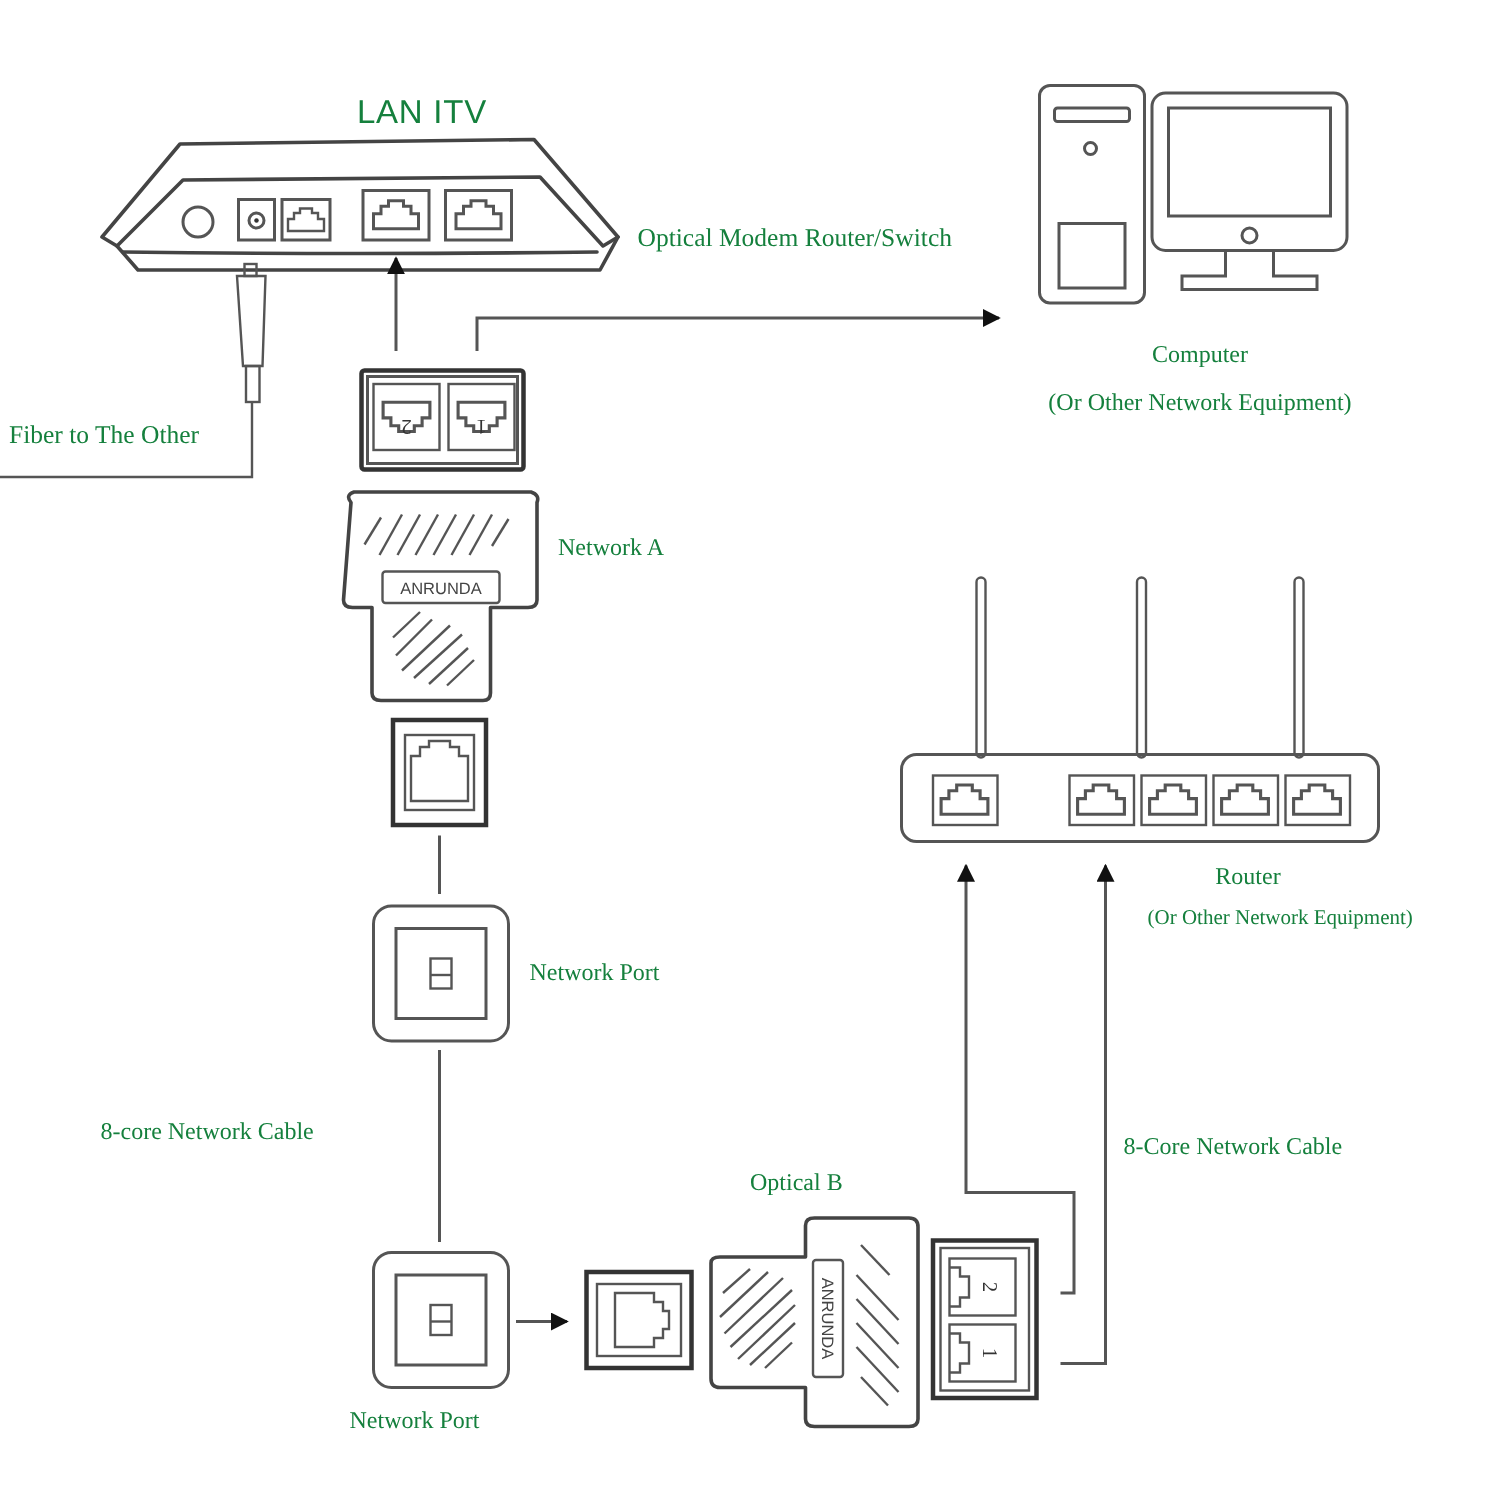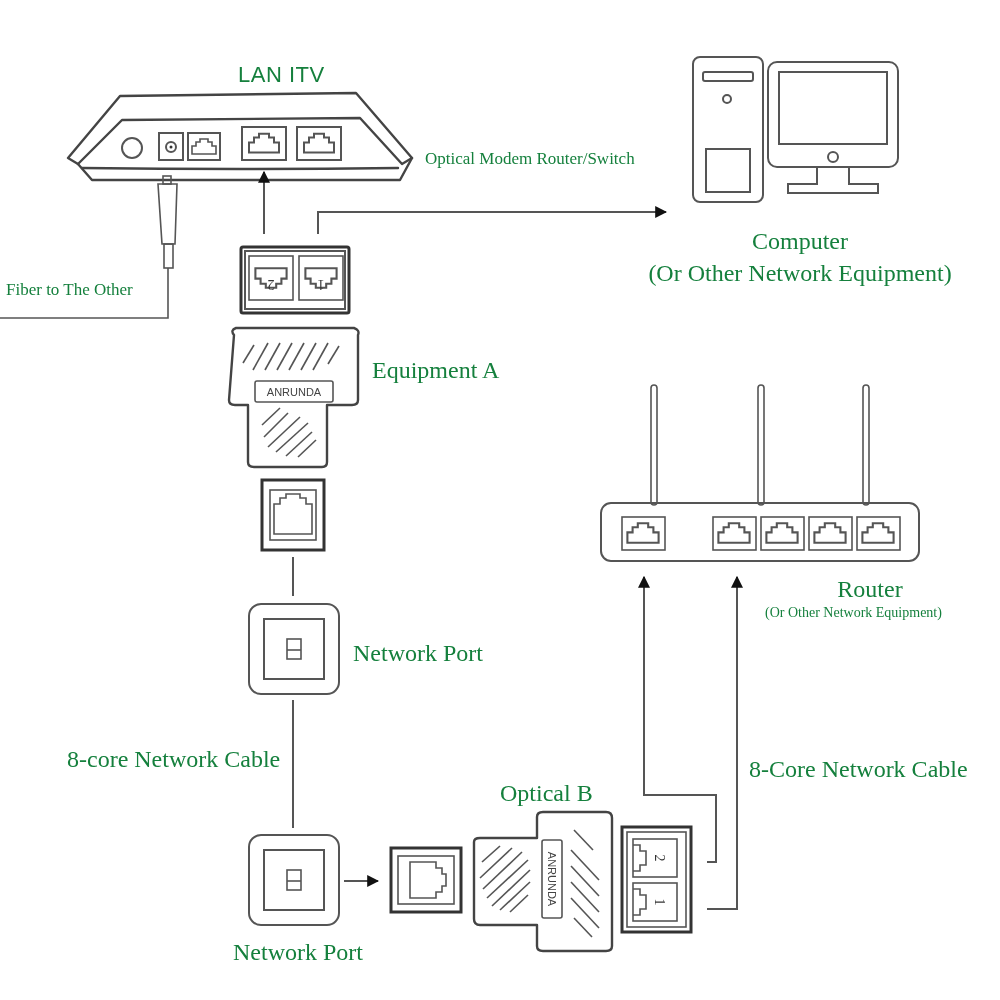--- a/index.html
+++ b/index.html
@@ -3,21 +3,21 @@
 <meta charset="utf-8">
 <style>
   html, body { margin:0; padding:0; background:#ffffff; }
   body { width:1000px; height:1000px; position:relative; overflow:hidden; }
   svg.diagram { position:absolute; left:0; top:0; width:1000px; height:1000px; }
   .ln { fill:none; stroke:#444; stroke-width:2.4; stroke-linejoin:round; stroke-linecap:round; }
   .ln2 { fill:none; stroke:#555; stroke-width:2; }
   .thin { fill:none; stroke:#555; stroke-width:1.6; }
   .dark { fill:none; stroke:#333; stroke-width:3; }
   .lbl { position:absolute; font-family:"Liberation Serif", "DejaVu Serif", serif; color:#15803d; white-space:nowrap; }
-  .serif20 { font-size:24px; }
+  .serif20 { font-size:16px; }
   .serif17 { font-size:17px; }
   .serif14 { font-size:14px; }
   .sans { font-family:"Liberation Sans", "DejaVu Sans", sans-serif; }
   .brand { font-family:"Liberation Sans", sans-serif; font-size:11px; fill:#444; }
   .portnum { font-family:"Liberation Serif", serif; font-size:14px; fill:#333; }
   .center { text-align:center; }
 </style>
 </head>
 <body>
 
@@ -198,20 +198,20 @@
         <use href="#rj45-up"></use>
       </g>
   </g>
 </svg>
 
 <div class="lbl sans" style="left:238px; top:62px; font-size:22px; letter-spacing:0.5px;">LAN  ITV</div>
 <div class="lbl serif17" style="left:425px; top:149px;">Optical Modem Router/Switch</div>
 <div class="lbl serif17" style="left:6px; top:280px;">Fiber to The Other</div>
 <div class="lbl serif20 center" style="left:700px; top:228px; width:200px;">Computer</div>
 <div class="lbl serif20 center" style="left:640px; top:260px; width:320px;">(Or Other Network Equipment)</div>
-<div class="lbl serif20" style="left:372px; top:357px;">Equipment A</div>
+<div class="lbl serif20" style="left:372px; top:357px;">Network A</div>
 <div class="lbl serif20" style="left:353px; top:640px;">Network Port</div>
 <div class="lbl serif20" style="left:67px; top:746px;">8-core Network Cable</div>
 <div class="lbl serif20" style="left:233px; top:939px;">Network Port</div>
 <div class="lbl serif20" style="left:500px; top:780px;">Optical B</div>
-<div class="lbl serif20 center" style="left:810px; top:576px; width:120px;">Router</div>
+<div class="lbl serif20 center" style="left:772px; top:576px; width:120px;">Router</div>
 <div class="lbl serif14" style="left:765px; top:605px;">(Or Other Network Equipment)</div>
 <div class="lbl serif20" style="left:749px; top:756px;">8-Core Network Cable</div>
 
 </body></html>

